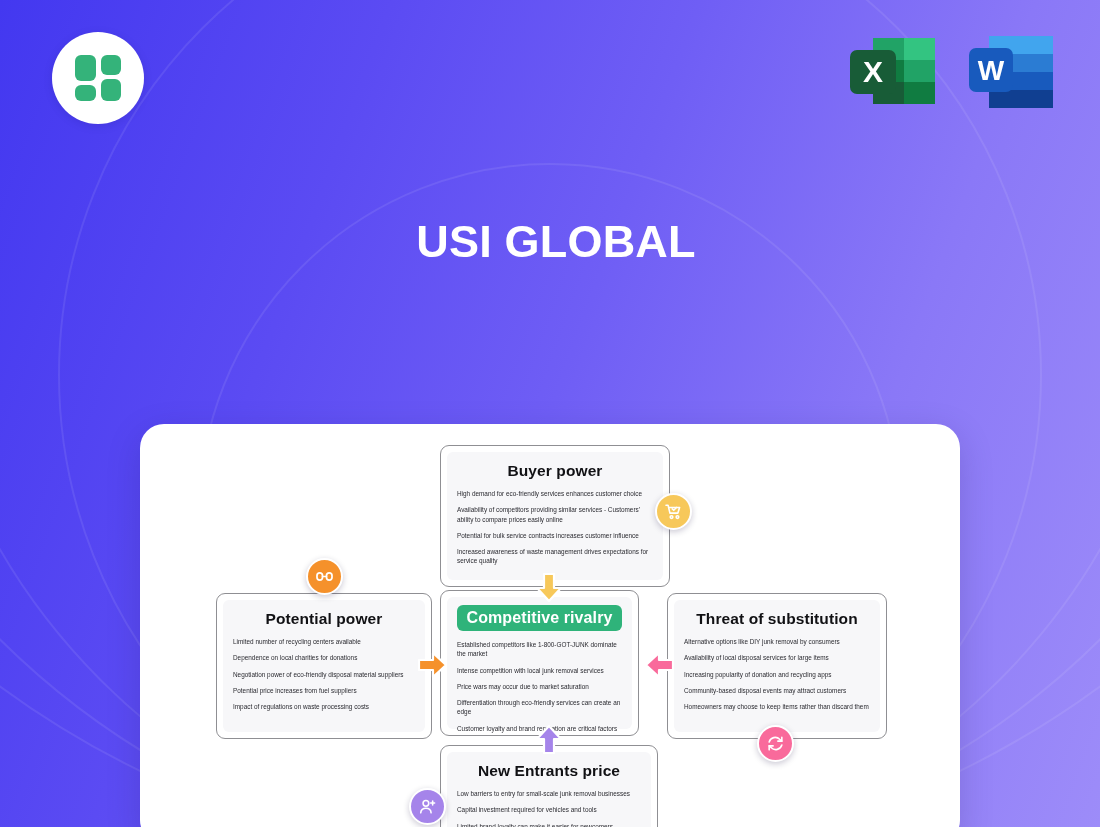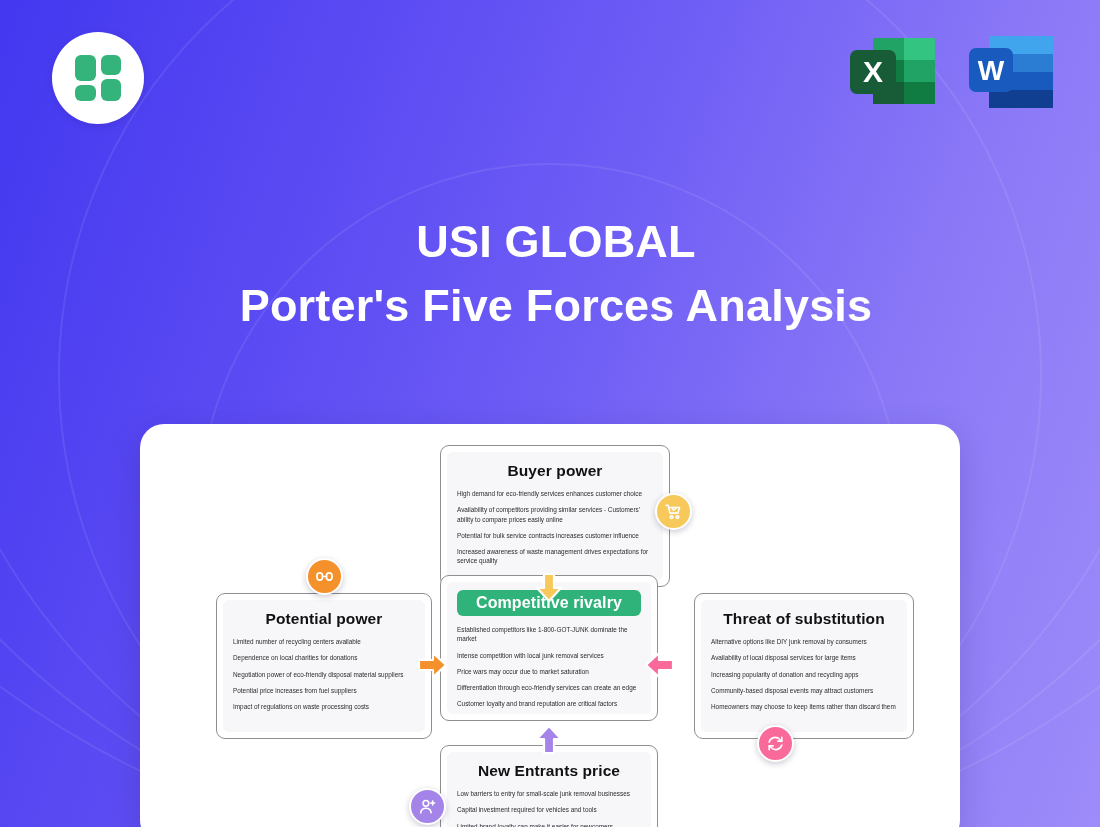--- a/index.html
+++ b/index.html
@@ -75,22 +75,22 @@
     font-size:16px;
   }
   .fitem{
     font-size:6.4px;line-height:1.45;color:#2a2a30;margin-bottom:7px;
   }
   .fitem:last-child{margin-bottom:0;}
 
   
   #box-buyer{left:300px;top:21px;width:230px;height:142px;}
   #box-supplier{left:76px;top:169px;width:216px;height:146px;}
-  #box-rivalry{left:300px;top:151px;width:218px;height:146px;}
-  #box-substitution{left:554px;top:169px;width:220px;height:146px;}
+  #box-rivalry{left:300px;top:166px;width:199px;height:146px;}
+  #box-substitution{left:527px;top:169px;width:220px;height:146px;}
   #box-entrants{left:300px;top:321px;width:218px;height:110px;}
 
   
   .cline{position:absolute;background:#b9b9c0;}
   .cline.v{width:1.5px;}
   .cline.h{height:1.5px;}
   .arw{position:absolute;}
 
   
   .badge{
@@ -145,21 +145,20 @@
         <rect x="26" y="46" width="64" height="18" fill="#185abd"></rect>
         <rect x="26" y="64" width="64" height="18" fill="#103f91"></rect>
         <rect x="6" y="22" width="44" height="44" rx="7" fill="#185abd"></rect>
         <text x="28" y="54" font-family="Liberation Sans, sans-serif" font-size="28" font-weight="bold" fill="#ffffff" text-anchor="middle">W</text>
       </svg>
     </span>
   </div>
 
   <div class="headline">
     <div class="l1">USI GLOBAL</div>
-    <div class="l2">Porter's Five Forces Analysis</div>
   </div>
 
   <div class="card"></div>
 
   <div class="diagram">
 
     <div class="cline v" style="left:409px;top:163px;height:14px;"></div>
     <div class="cline h" style="left:292px;top:241px;width:14px;"></div>
     <div class="cline h" style="left:518px;top:241px;width:14px;"></div>
     <div class="cline v" style="left:409px;top:315px;height:12px;"></div>

